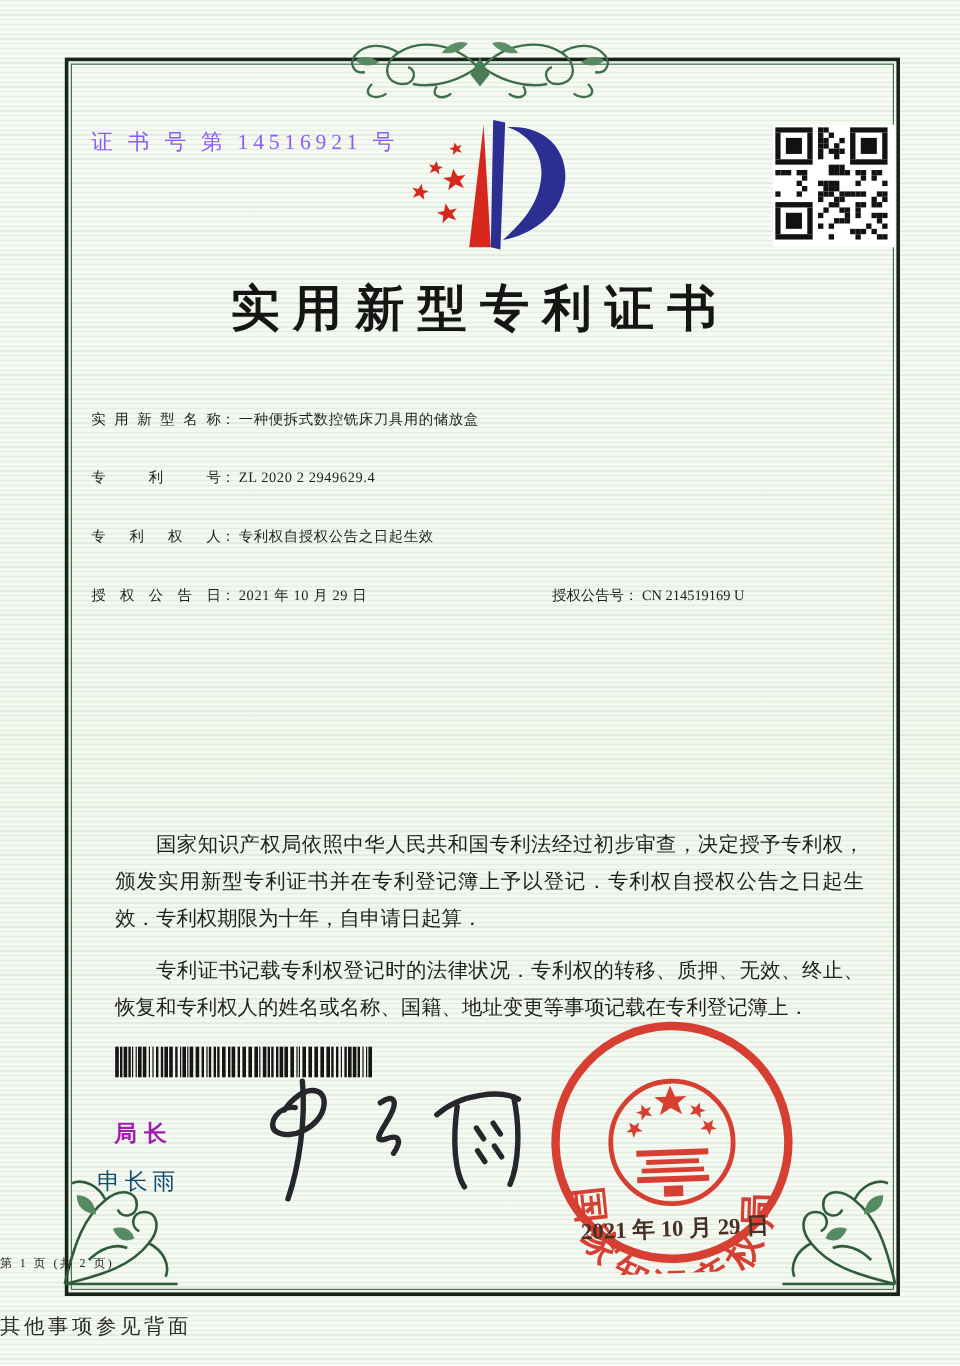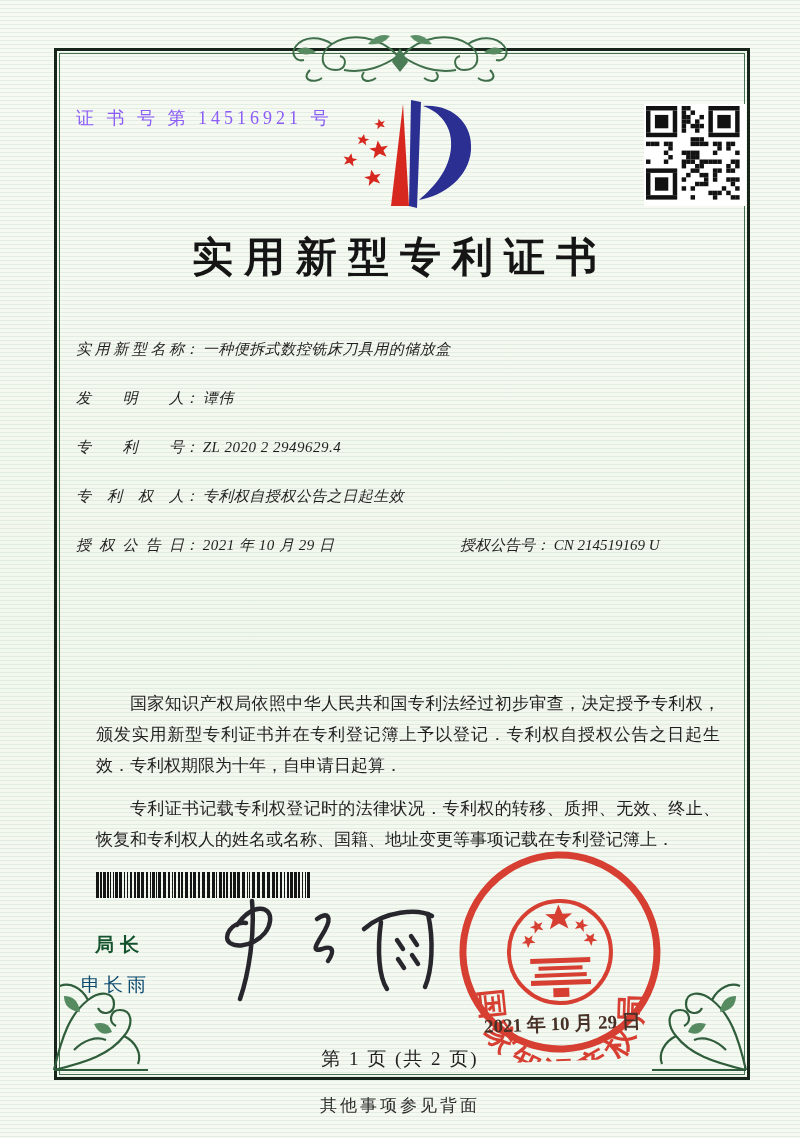--- a/index.html
+++ b/index.html
@@ -13,35 +13,35 @@
   .abs{position:absolute;}
   
   .frame{left:54px;top:48px;width:690px;height:1026px;border:3px solid #16241a;}
   .frame-inner{position:absolute;inset:2px;border:1px solid #46724f;}
   .cert-no{left:76px;top:106px;font-size:18px;letter-spacing:4px;color:#8b5cf6;}
   .logo{left:333px;top:92px;}
   .qr{left:644px;top:104px;width:98px;height:98px;background:#fff;padding:2px;}
   .title{left:0;top:230px;width:800px;text-align:center;font-size:41px;font-weight:bold;
          letter-spacing:11px;color:#151515;}
   
-  .fields{left:76px;top:336px;width:656px;font-size:15px;font-style:italic;}
+  .fields{left:76px;top:336px;width:656px;font-size:12px;}
   .frow{margin-bottom:23px;line-height:26px;position:relative;}
   .flabel{display:inline-block;width:108px;text-align:justify;text-align-last:justify;vertical-align:top;}
   .fcolon{vertical-align:top;}
   .fvalue{display:inline-block;vertical-align:top;max-width:540px;letter-spacing:0.5px;}
   .grant-second{position:absolute;left:384px;top:0;white-space:nowrap;}
   .paras{left:84px;top:676px;width:648px;font-size:17px;line-height:31px;text-align:justify;}
   .paras p{margin:12px;text-indent:2em;}
   .barcode{left:94px;top:872px;width:222px;height:26px;}
-  .signer-title{left:95px;top:932px;font-size:19px;letter-spacing:6px;font-weight:bold;color:#14532d;}
+  .signer-title{left:95px;top:932px;font-size:19px;letter-spacing:6px;font-weight:bold;color:#a21caf;}
   .signer-name{left:81px;top:972px;font-size:19px;letter-spacing:4px;font-weight:normal;color:#0c4a6e;}
   .signature{left:182px;top:893px;}
   .seal{left:450px;top:846px;transform:rotate(-2deg);opacity:0.96;}
-  .page-note{left:0;top:1046px;width:800px;text-align:center;font-size:19px;letter-spacing:2px;}
-  .back-note{left:0;top:1094px;width:800px;text-align:center;font-size:17px;letter-spacing:3px;color:#2c2c2c;}
+  .page-note{left:0;top:1046px;width:800px;font-size:10px;letter-spacing:2px;}
+  .back-note{left:0;top:1094px;width:800px;font-size:17px;letter-spacing:3px;color:#2c2c2c;}
   .orn-top{left:280px;top:16px;}
   .orn-bl{left:48px;top:966px;}
   .orn-br{left:642px;top:966px;}
 </style>
 </head>
 <body>
 
 <div class="abs frame">
   <div class="frame-inner"></div>
 </div>
@@ -220,24 +220,20 @@
 </div>
 
 <div class="abs title">实用新型专利证书</div>
 
 <div class="abs fields">
   <div class="frow">
     <span class="flabel">实用新型名称</span><span class="fcolon">：</span>
     <span class="fvalue">一种便拆式数控铣床刀具用的储放盒</span>
   </div>
   <div class="frow">
-    <span class="flabel">发明人</span><span class="fcolon">：</span>
-    <span class="fvalue">谭伟</span>
-  </div>
-  <div class="frow">
     <span class="flabel">专利号</span><span class="fcolon">：</span>
     <span class="fvalue">ZL 2020 2 2949629.4</span>
   </div>
   <div class="frow">
     <span class="flabel">专利权人</span><span class="fcolon">：</span>
     <span class="fvalue">专利权自授权公告之日起生效</span>
   </div>
   <div class="frow">
     <span class="flabel">授权公告日</span><span class="fcolon">：</span>
     <span class="fvalue">2021 年 10 月 29 日</span>

